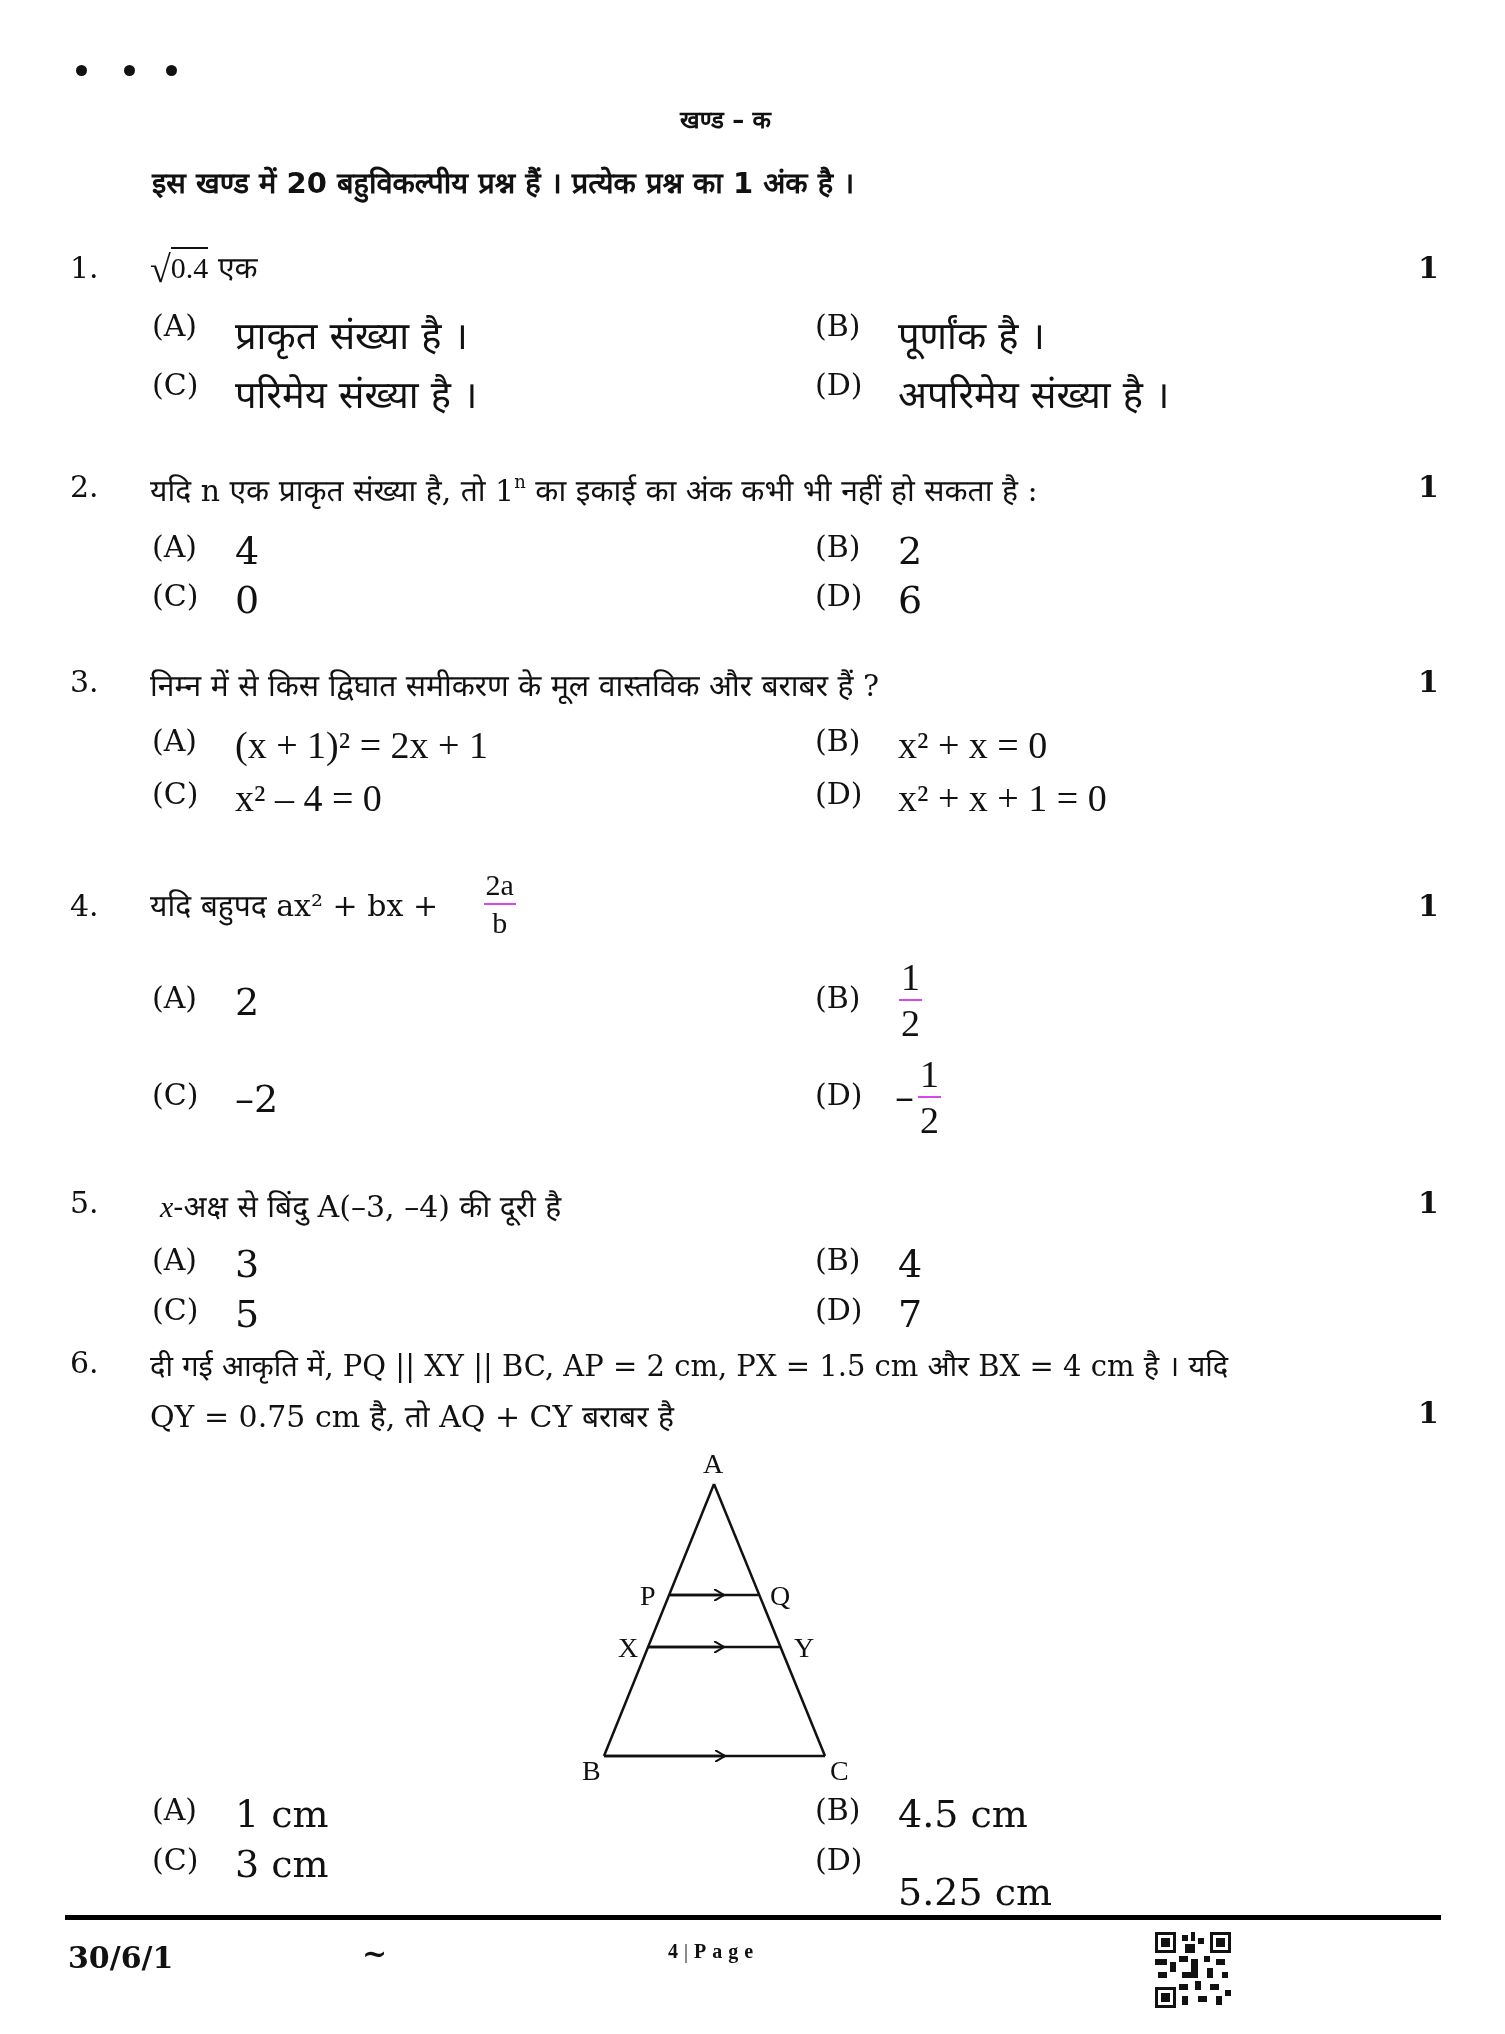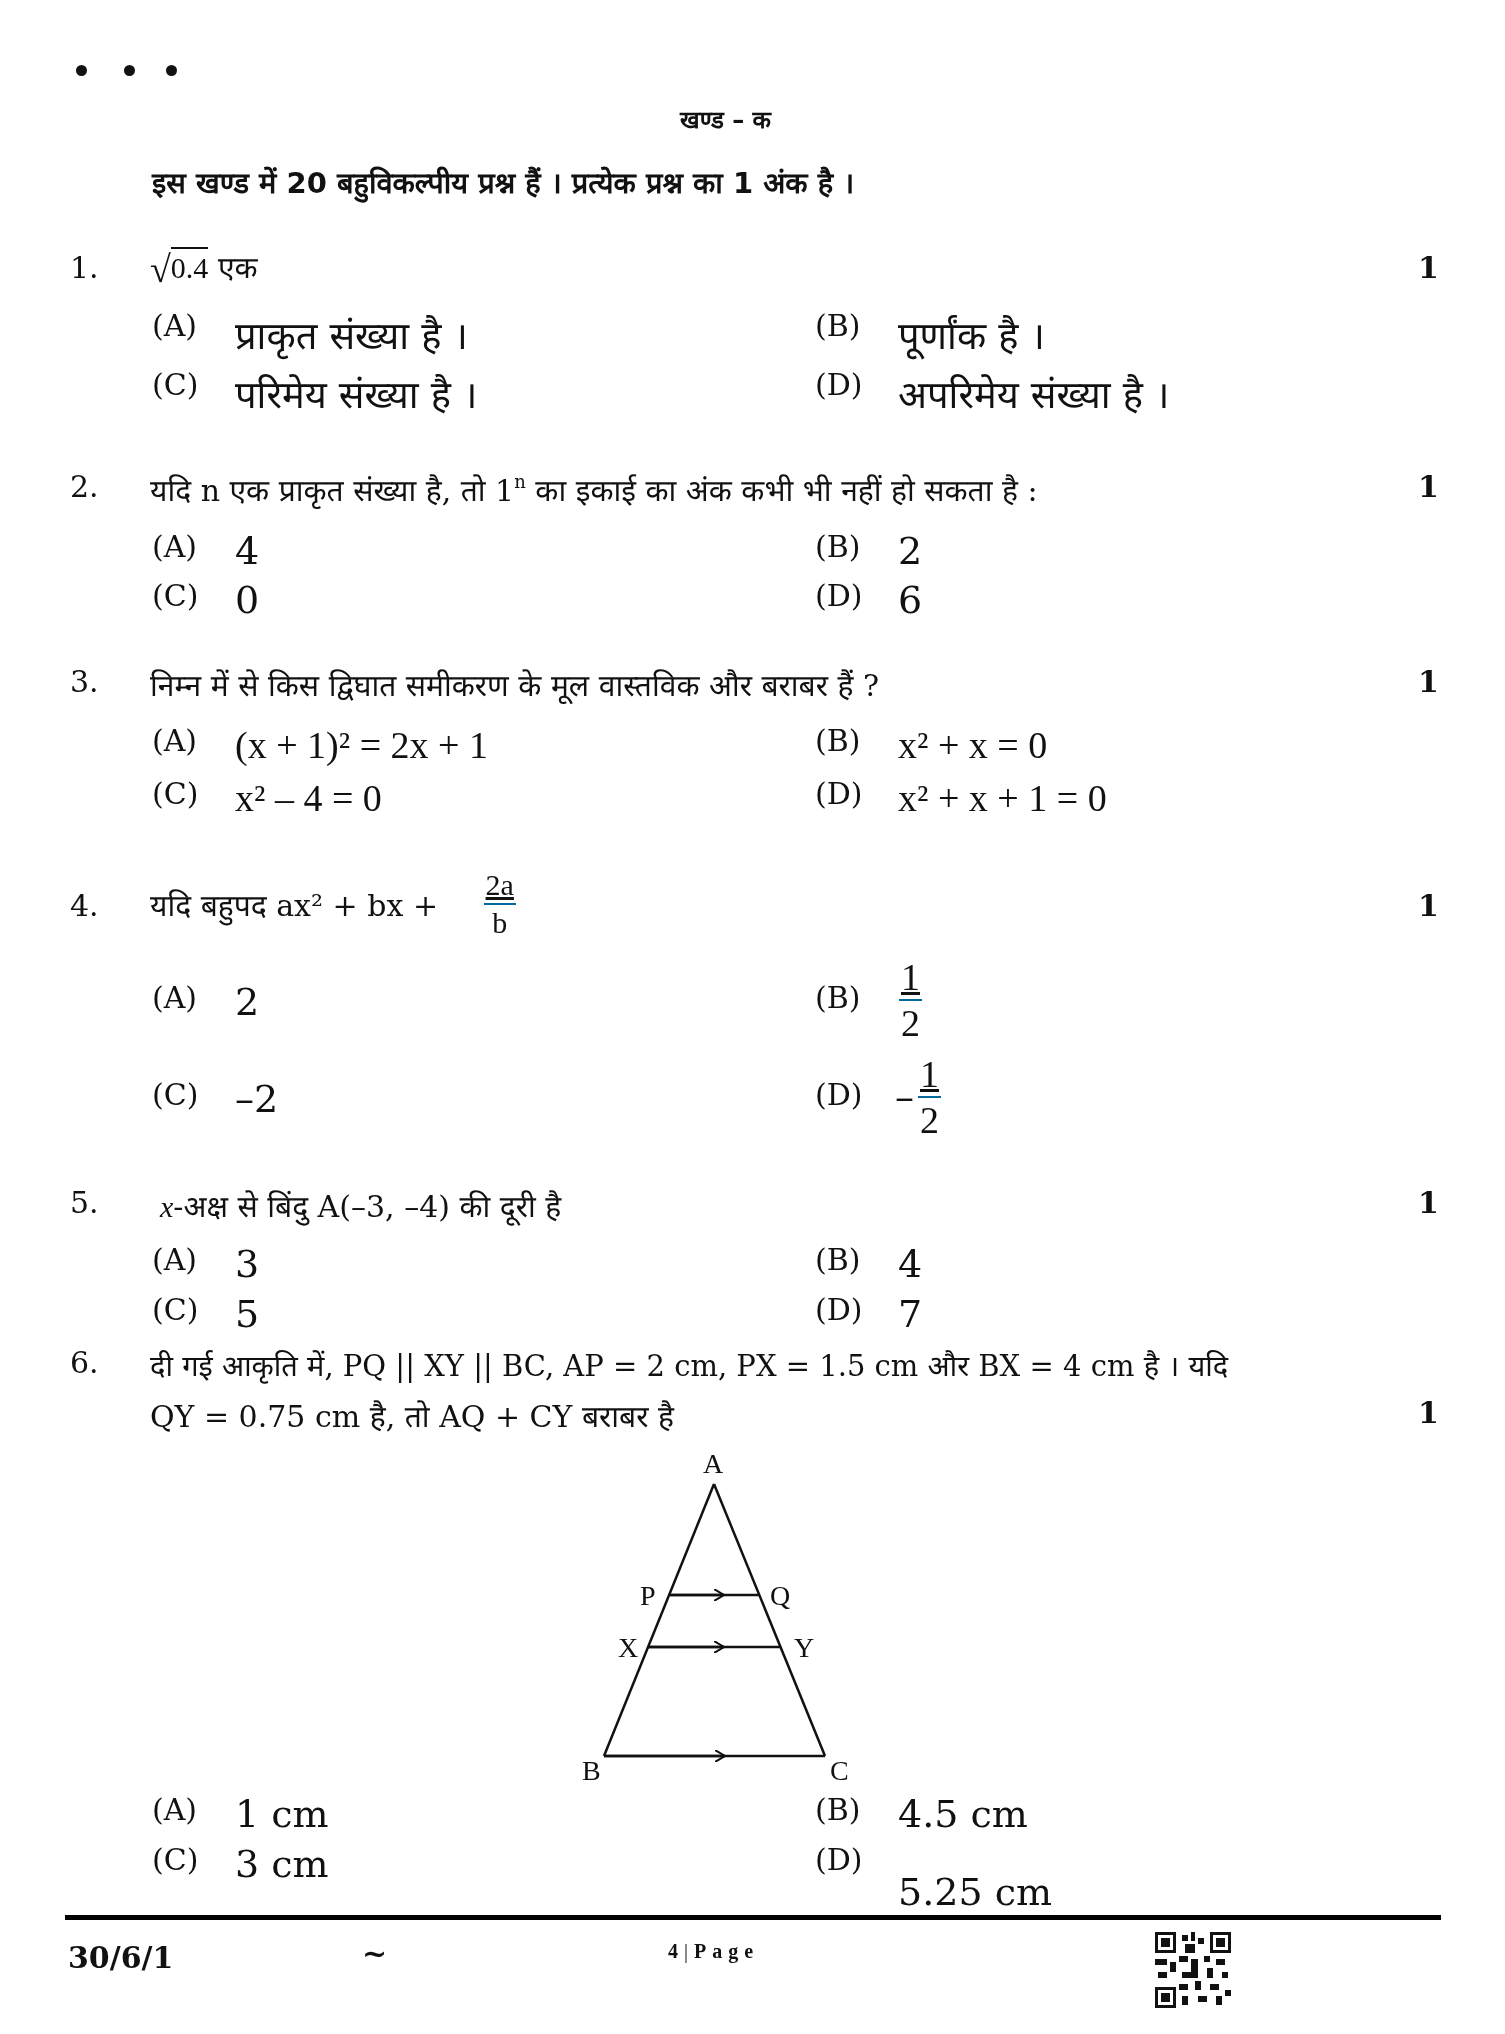--- a/index.html
+++ b/index.html
@@ -14,21 +14,21 @@
   .mark { font-size:30px; font-weight:bold; }
   .opt-label { font-size:30px; }
   .opt-text { font-size:38px; }
   .math { font-family:"Liberation Serif","DejaVu Serif", serif; }
   .it { font-style:italic; }
   sup { font-size:0.6em; vertical-align:0.7em; line-height:0; }
   .sqrt { display:inline-block; }
   .sqrt .rad { font-size:38px; vertical-align:-4px; }
   .sqrt .under { border-top:2px solid #111; padding-top:2px; }
   .frac { display:inline-flex; flex-direction:column; align-items:center; vertical-align:middle; line-height:1; margin:0 4px; }
-  .frac .num { border-bottom:2px solid #0369a1; padding:0 2px 3px 2px;text-decoration:underline; }
+  .frac .num { border-bottom:2px solid #d946ef; padding:0 2px 3px 2px; }
   .frac .den { padding-top:3px; }
   .rule { position:absolute; left:65px; top:1915px; width:1376px; height:5px; background:#000; }
   .footer { font-size:30px; font-weight:bold; }
   .page { font-family:"Liberation Serif","DejaVu Serif", serif; font-weight:bold; font-size:20px; letter-spacing:6px; }
   .qr { position:absolute; left:1155px; top:1932px; width:76px; height:76px; }
 </style>
 </head>
 <body>
 
 <div class="dot" style="left:76px;top:65px;"></div>

